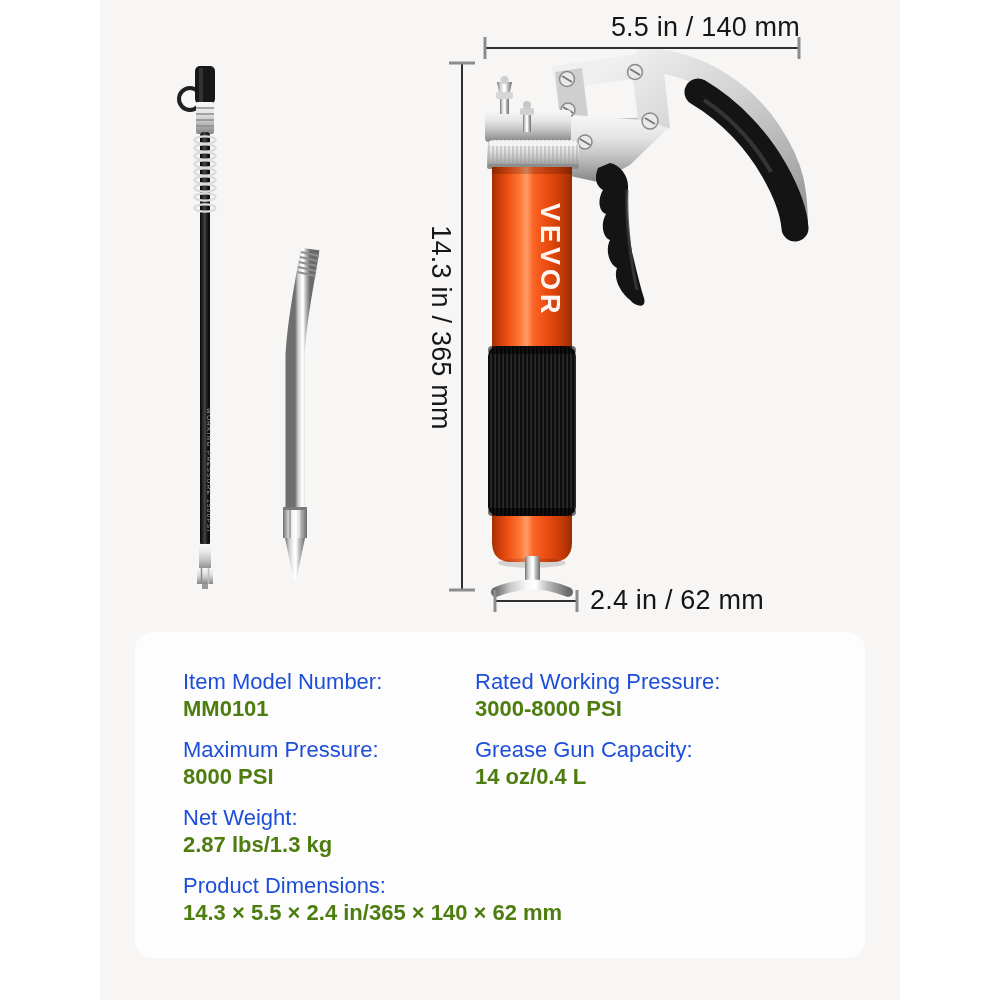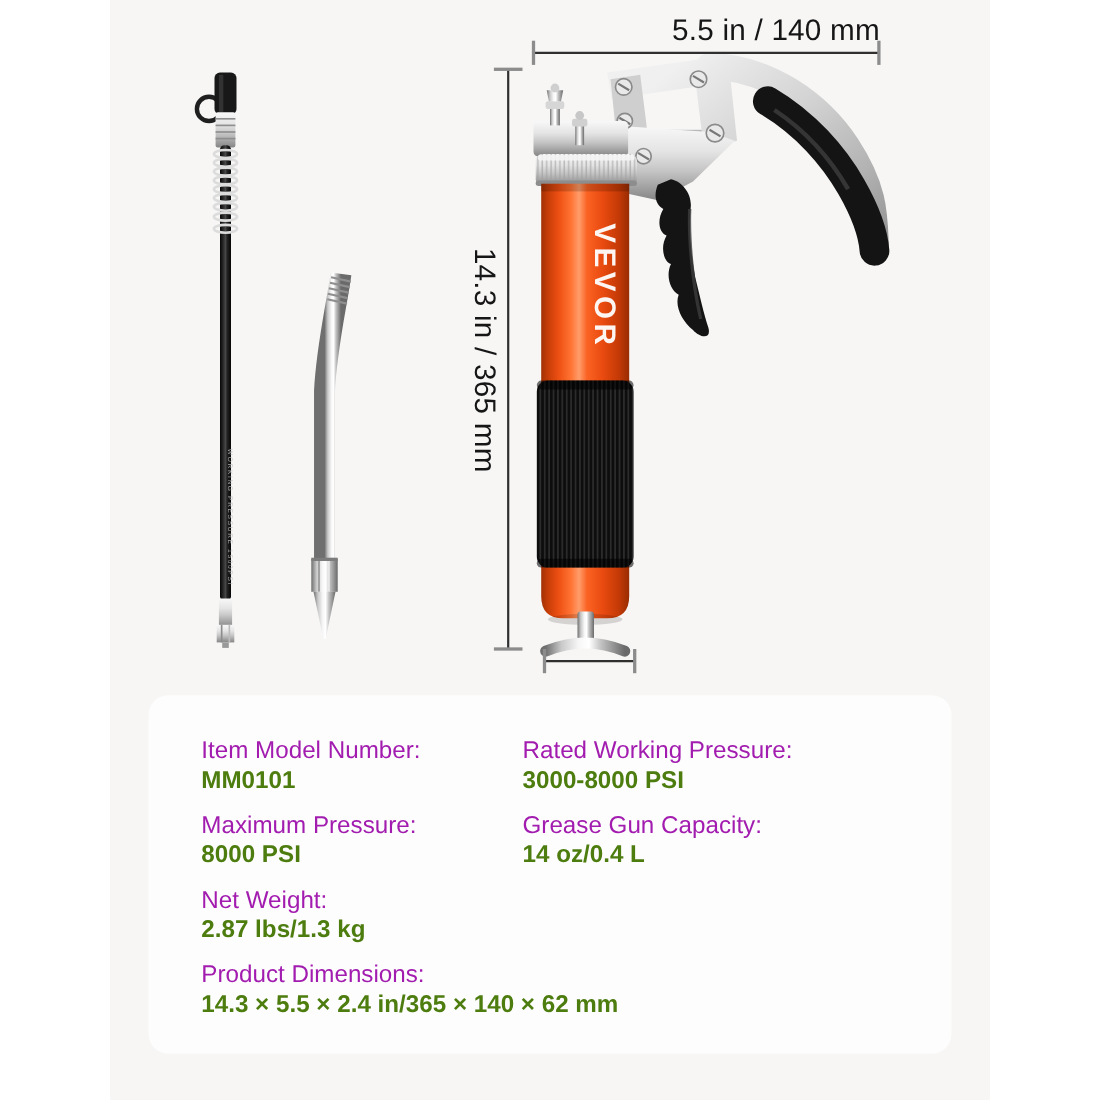--- a/index.html
+++ b/index.html
@@ -10,21 +10,21 @@
   .dim-label{position:absolute;font-size:27px;color:#161616;letter-spacing:.2px;white-space:nowrap;}
   .dim-label.width{left:380px;top:12px;width:320px;text-align:right;}
   .dim-label.height{left:190px;top:312px;width:300px;text-align:center;transform:rotate(90deg);}
   .dim-label.depth{left:490px;top:585px;}
   .spec-panel{position:absolute;left:35px;top:632px;width:730px;height:326px;background:#fdfdfd;
               border-radius:18px;}
   .spec-col{position:absolute;top:36px;}
   .spec-col.left{left:48px;}
   .spec-col.right{left:340px;}
   .spec-item{margin-bottom:14px;}
-  .spec-label{font-size:22px;color:#a21caf;line-height:27px;white-space:nowrap;}
+  .spec-label{font-size:22px;color:#1d4ed8;line-height:27px;white-space:nowrap;}
   .spec-value{font-size:22px;font-weight:700;color:#4d7c0f;line-height:27px;white-space:nowrap;}
 </style>
 </head>
 <body>
 
 <div class="page">
   <div class="stage">
 
     <svg class="art" width="800" height="1000" viewBox="0 0 800 1000">
       <defs>
@@ -199,20 +199,21 @@
       </g>
       <g>
         <line x1="395" y1="601" x2="477" y2="601" stroke="#2f2f2f" stroke-width="2"></line>
         <line x1="395" y1="590" x2="395" y2="612" stroke="#8c8c8c" stroke-width="3"></line>
         <line x1="477" y1="590" x2="477" y2="612" stroke="#8c8c8c" stroke-width="3"></line>
       </g>
     </svg>
 
     <div class="dim-label width">5.5 in / 140 mm</div>
     <div class="dim-label height">14.3 in / 365 mm</div>
+    <div class="dim-label depth">2.4 in / 62 mm</div>
 
     <div class="spec-panel">
       <div class="spec-col left">
         <div class="spec-item">
           <div class="spec-label">Item Model Number:</div>
           <div class="spec-value">MM0101</div>
         </div>
         <div class="spec-item">
           <div class="spec-label">Maximum Pressure:</div>
           <div class="spec-value">8000 PSI</div>

